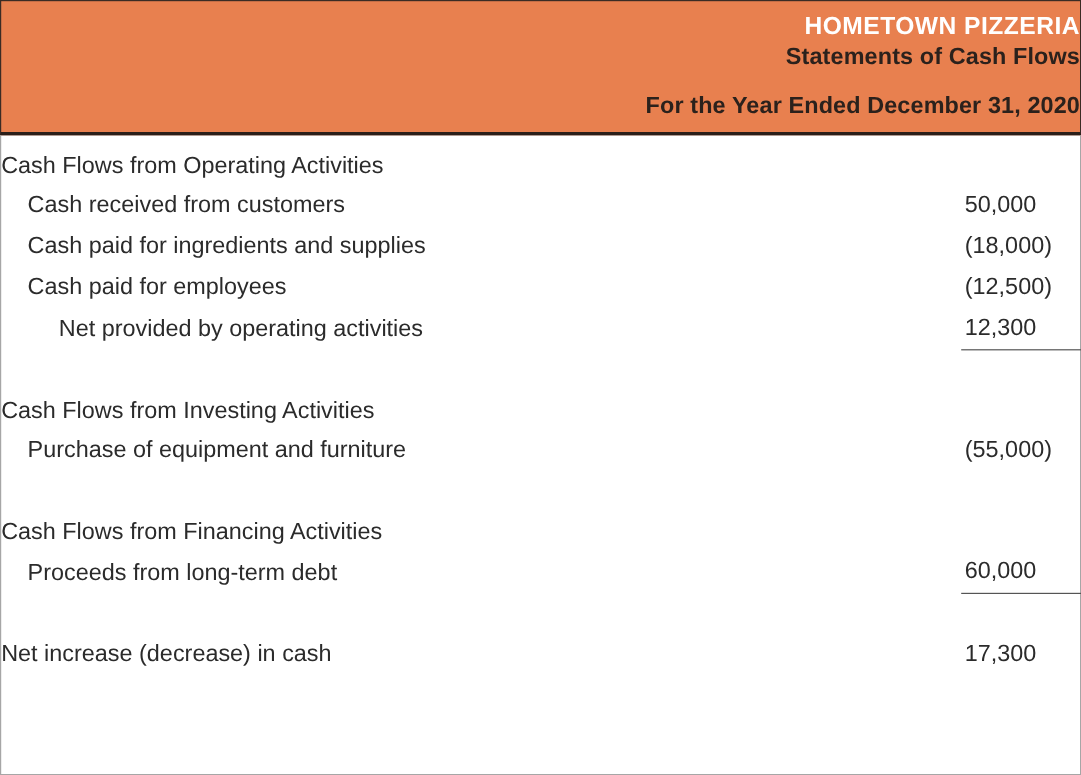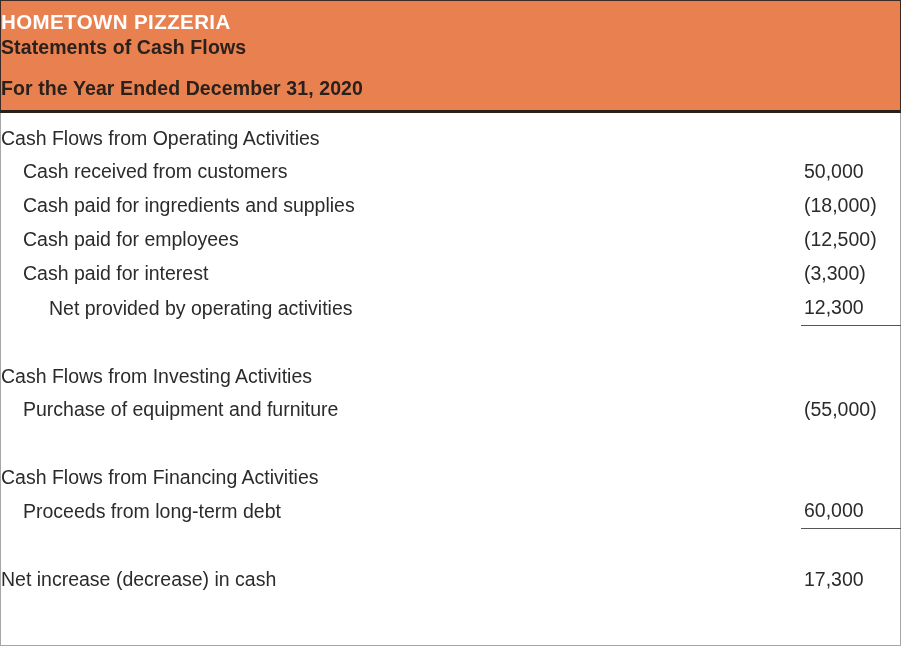--- a/index.html
+++ b/index.html
@@ -23,21 +23,21 @@
     background: #ffffff;
   }
 
   
   .statement-header {
     box-sizing: border-box;
     background: #E8804F;
     border: 1px solid #3b2b24;
     border-bottom: 3px solid #2a1f1a;
     padding: 8px 0 9px 0;
-    text-align: left;
+    text-align: right;
     flex: 0 0 auto;
   }
   .header-line {
     line-height: 1.27;
     letter-spacing: 0.1px;
   }
   .header-company {
     font-size: 20.5px;
     font-weight: bold;
     color: #ffffff;
@@ -129,24 +129,20 @@
           </tr>
           <tr>
             <td class="label indent-1">Cash paid for ingredients and supplies</td>
             <td class="amount"><span class="num">(18,000)</span></td>
           </tr>
           <tr>
             <td class="label indent-1">Cash paid for employees</td>
             <td class="amount"><span class="num">(12,500)</span></td>
           </tr>
           <tr>
-            <td class="label indent-1">Cash paid for interest</td>
-            <td class="amount"><span class="num">(3,300)</span></td>
-          </tr>
-          <tr>
             <td class="label indent-2">Net provided by operating activities</td>
             <td class="amount rule-bottom"><span class="num">12,300</span></td>
           </tr>
           <tr class="spacer">
             <td class="label indent-0"></td>
             <td class="amount"></td>
           </tr>
           <tr>
             <td class="label indent-0">Cash Flows from Investing Activities</td>
             <td class="amount"></td>

